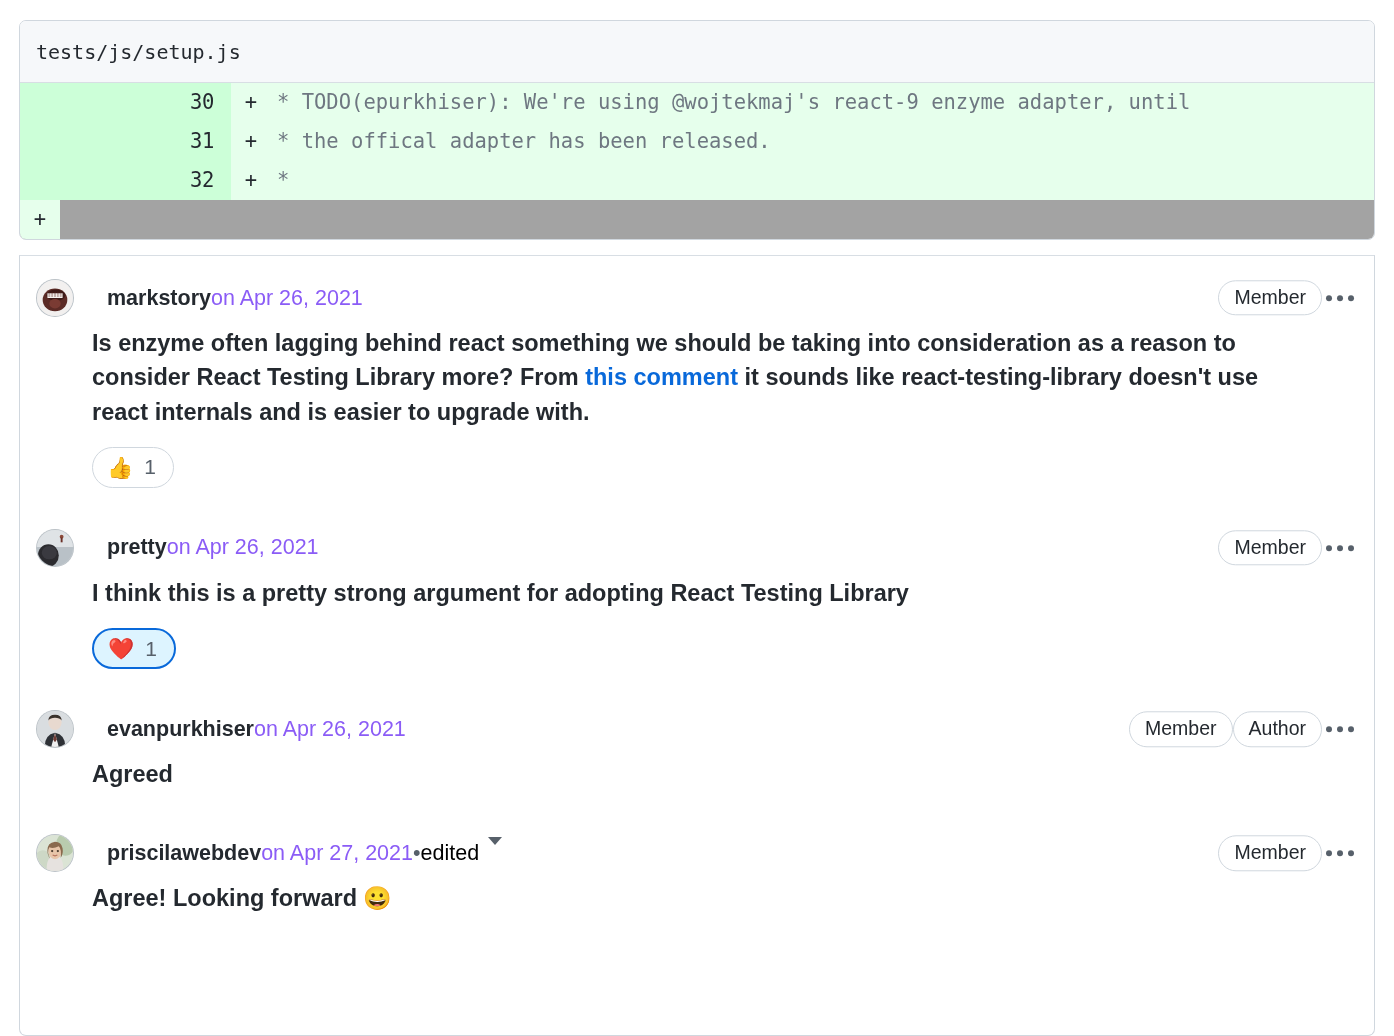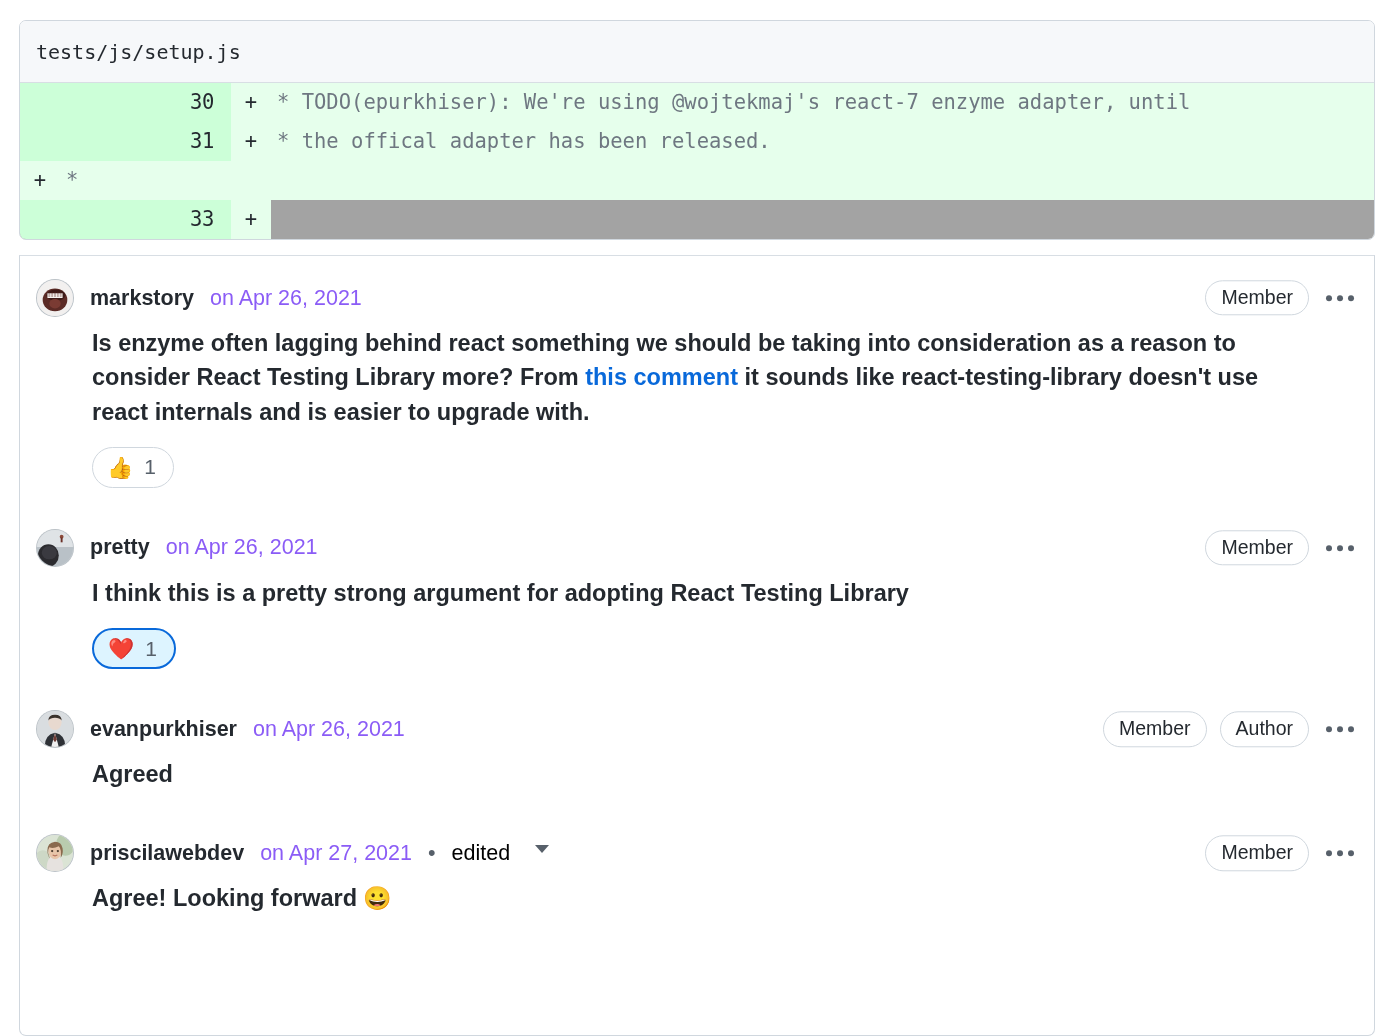--- a/index.html
+++ b/index.html
@@ -120,27 +120,27 @@
     min-width: 38px;
     border-radius: 50%;
     border: 1px solid rgba(27,31,36,0.15);
     overflow: hidden;
     position: relative;
     background: #d8dee4;
   }
   .avatar svg { display: block; width: 100%; height: 100%; }
 
   .meta {
-    margin-left: 16px;
+    margin-left: 33px;
     font-size: 21.5px;
     color: #57606a;
     white-space: nowrap;
     display: flex;
-    align-items: center;
-    gap: 16px;
+    align-items: flex-start;
+    gap: 0;
   }
   .author {
     font-weight: bold;
     color: #24292f;
   }
   .timestamp { color: #8b5cf6; }
   .edited-dot { color: #57606a; }
   .edited {
     color: #000000;
   }
@@ -155,21 +155,20 @@
     top: -4px;
   }
 
   .head-right {
     position: absolute;
     right: 0;
     top: 50%;
     transform: translateY(-50%);
     display: flex;
     align-items: center;
-    gap: 13px;
     justify-content: flex-end;
   }
   .badge {
     border: 1px solid #d0d7de;
     border-radius: 18px;
     padding: 5px 15px 6px;
     font-size: 19.5px;
     color: #24292f;
     line-height: 1.15;
     background: #ffffff;
@@ -236,36 +235,36 @@
 
   <div class="diff-card">
     <div class="diff-header">
       <span class="diff-filename">tests/js/setup.js</span>
     </div>
     <div class="diff-body">
 
       <div class="diff-row">
         <span class="diff-lineno">30</span>
         <span class="diff-marker">+</span>
-        <span class="diff-code">* TODO(epurkhiser): We're using @wojtekmaj's react-7 enzyme adapter, until</span>
+        <span class="diff-code">* TODO(epurkhiser): We're using @wojtekmaj's react-9 enzyme adapter, until</span>
       </div>
 
       <div class="diff-row">
         <span class="diff-lineno">31</span>
         <span class="diff-marker">+</span>
         <span class="diff-code">* the offical adapter has been released.</span>
       </div>
 
       <div class="diff-row">
+        <span class="diff-lineno">32</span>
         <span class="diff-marker">+</span>
         <span class="diff-code">*</span>
       </div>
 
       <div class="diff-row">
-        <span class="diff-lineno">33</span>
         <span class="diff-marker">+</span>
       </div>
 
     </div>
   </div>
 
   <div class="comments">
 
     <div class="comment" style="padding-top:14px;">
       <div class="comment-head">

